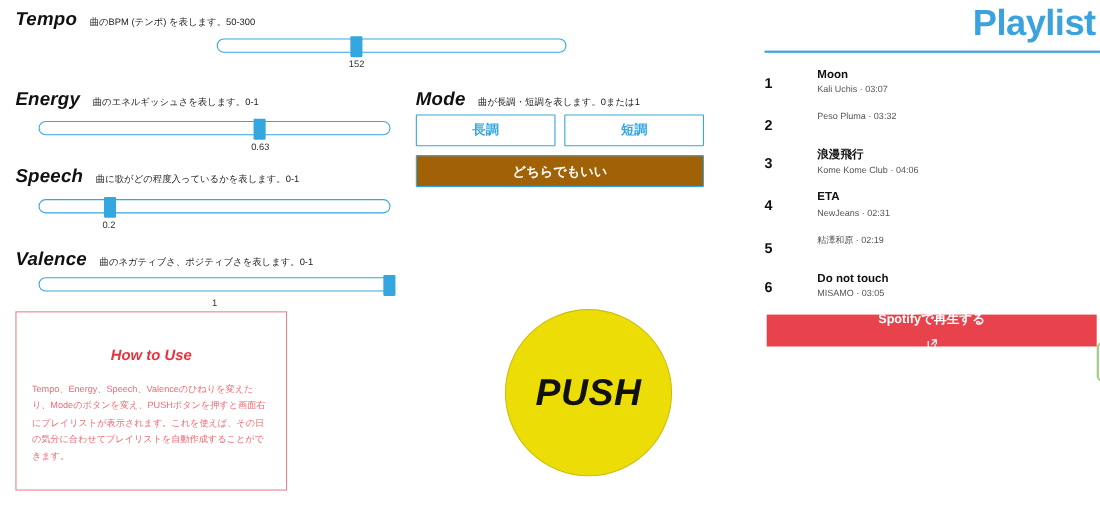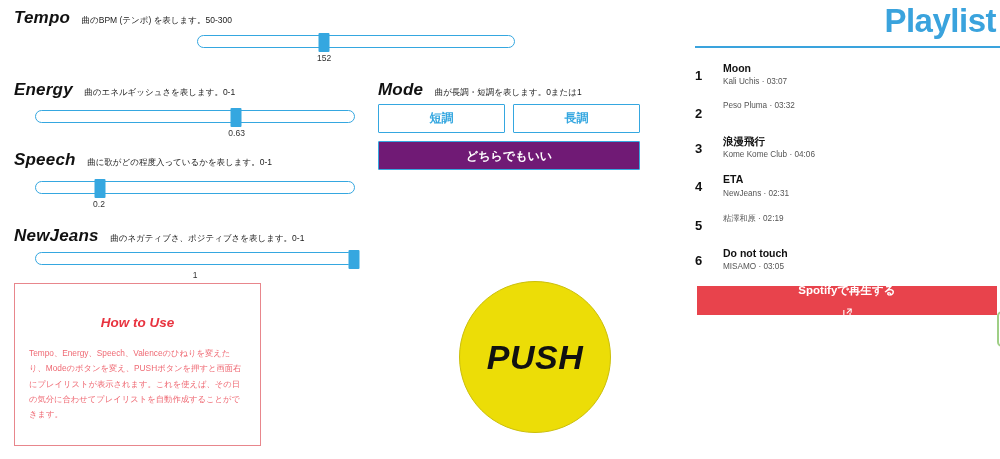--- a/index.html
+++ b/index.html
@@ -51,21 +51,21 @@
   .mode-block { position: absolute; left: 378px; top: 80px; width: 262px; }
   .mode-row { display: flex; gap: 8px; margin-top: 24px; }
   .mode-btn {
     flex: 1; height: 29px; line-height: 27px; text-align: center;
     border: 1.3px solid #35a7e0; background: #ffffff;
     color: #35a7e0; font-size: 12px; font-weight: bold;
     cursor: pointer; border-radius: 1px;
   }
   .mode-btn-wide {
     margin-top: 8px; width: 100%; height: 29px; line-height: 29px;
-    text-align: center; background: #701a75; border: 1.3px solid #35a7e0;
+    text-align: center; background: #a16207; border: 1.3px solid #35a7e0;
     color: #ffffff; font-size: 12px; font-weight: bold;
     cursor: pointer; border-radius: 1px;
   }
 
   
   .howto {
     position: absolute; left: 14px; top: 283px;
     width: 247px; height: 163px;
     border: 1px solid #e8868c; background: #ffffff;
     padding: 10px 14px;
@@ -106,21 +106,21 @@
   .track-list { margin-top: 13px; }
   .track {
     display: flex; align-items: flex-start;
     margin-bottom: 13px; cursor: pointer;
   }
   .track-num {
     width: 28px; flex: none;
     font-size: 13px; font-weight: bold; color: #111111;
     padding-top: 7px;
   }
-  .track-info { flex: 1; }
+  .track-info { flex: 1; margin-left: 20px; }
   .track-name {
     font-size: 10.5px; font-weight: bold; color: #111111;
     line-height: 1.35;
   }
   .track-meta {
     font-size: 8.2px; color: #555555; margin-top: 2px;
   }
   .spotify-btn {
     position: absolute; left: 2px; top: 286px;
     width: 300px; height: 29px;
@@ -171,38 +171,38 @@
       <span class="param-desc">曲に歌がどの程度入っているかを表します。0-1</span>
     </div>
     <div class="slider-wrap" style="left:35px; top:181px; width:320px;text-align:right;">
       <div class="slider-track">
         <div class="slider-thumb" style="left:20%;"></div>
       </div>
       <div class="slider-value" style="left:20%;">0.2</div>
     </div>
 
     <div class="param-head" style="left:14px; top:226px;">
-      <span class="param-title">NewJeans</span>
+      <span class="param-title">Valence</span>
       <span class="param-desc">曲のネガティブさ、ポジティブさを表します。0-1</span>
     </div>
     <div class="slider-wrap" style="left:35px; top:252px; width:320px;">
       <div class="slider-track">
         <div class="slider-thumb" style="left:100%;"></div>
       </div>
       <div class="slider-value" style="left:50%;">1</div>
     </div>
 
     <div class="param-head" style="left:378px; top:80px;">
       <span class="param-title">Mode</span>
       <span class="param-desc">曲が長調・短調を表します。0または1</span>
     </div>
     <div class="mode-block">
       <div class="mode-row">
+        <div class="mode-btn">長調</div>
         <div class="mode-btn">短調</div>
-        <div class="mode-btn">長調</div>
       </div>
       <div class="mode-btn-wide">どちらでもいい</div>
     </div>
 
     <div class="howto">
       <div class="howto-title">How to Use</div>
       <div class="howto-body">Tempo、Energy、Speech、Valenceのひねりを変えたり、Modeのボタンを変え、PUSHボタンを押すと画面右にプレイリストが表示されます。これを使えば、その日の気分に合わせてプレイリストを自動作成することができます。</div>
     </div>
 
     <div class="push-btn">

